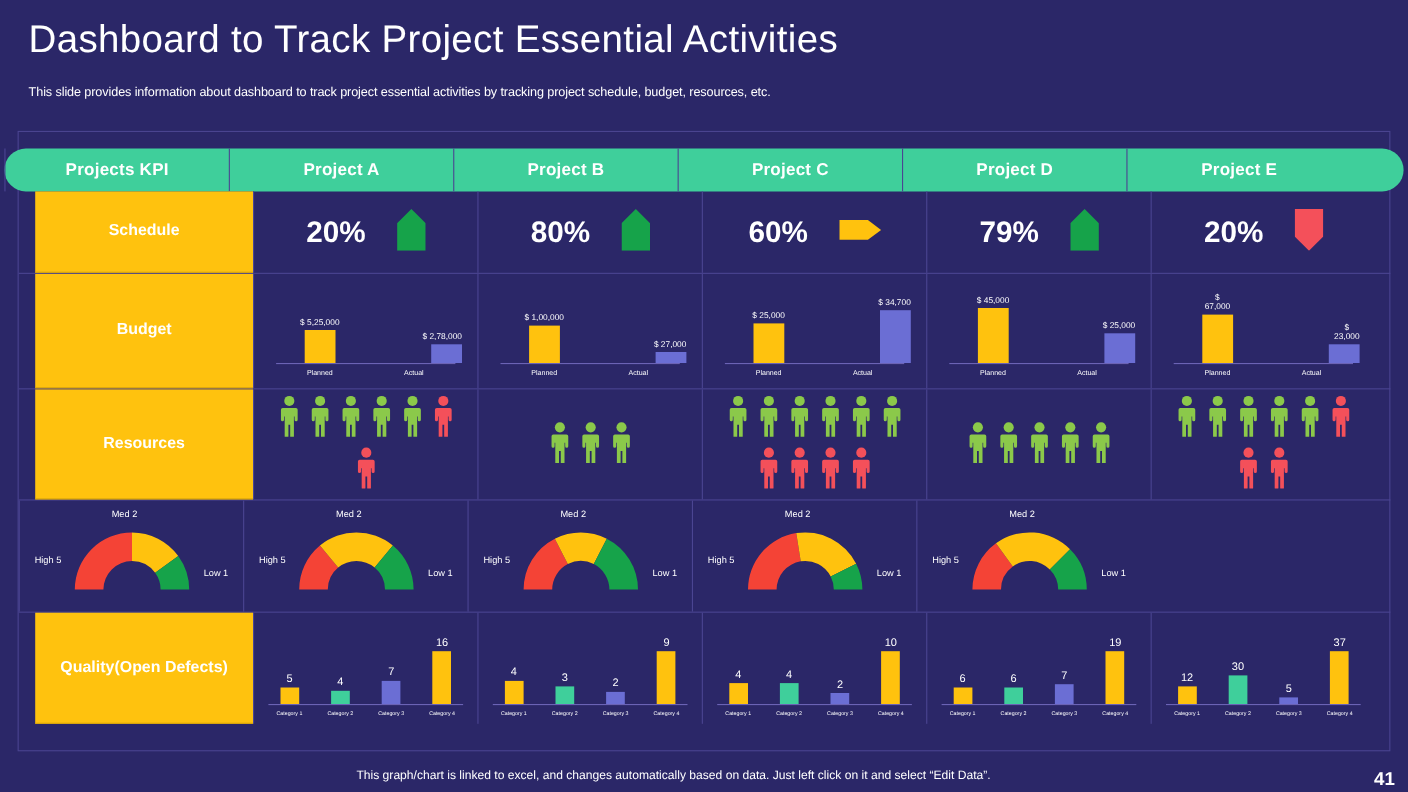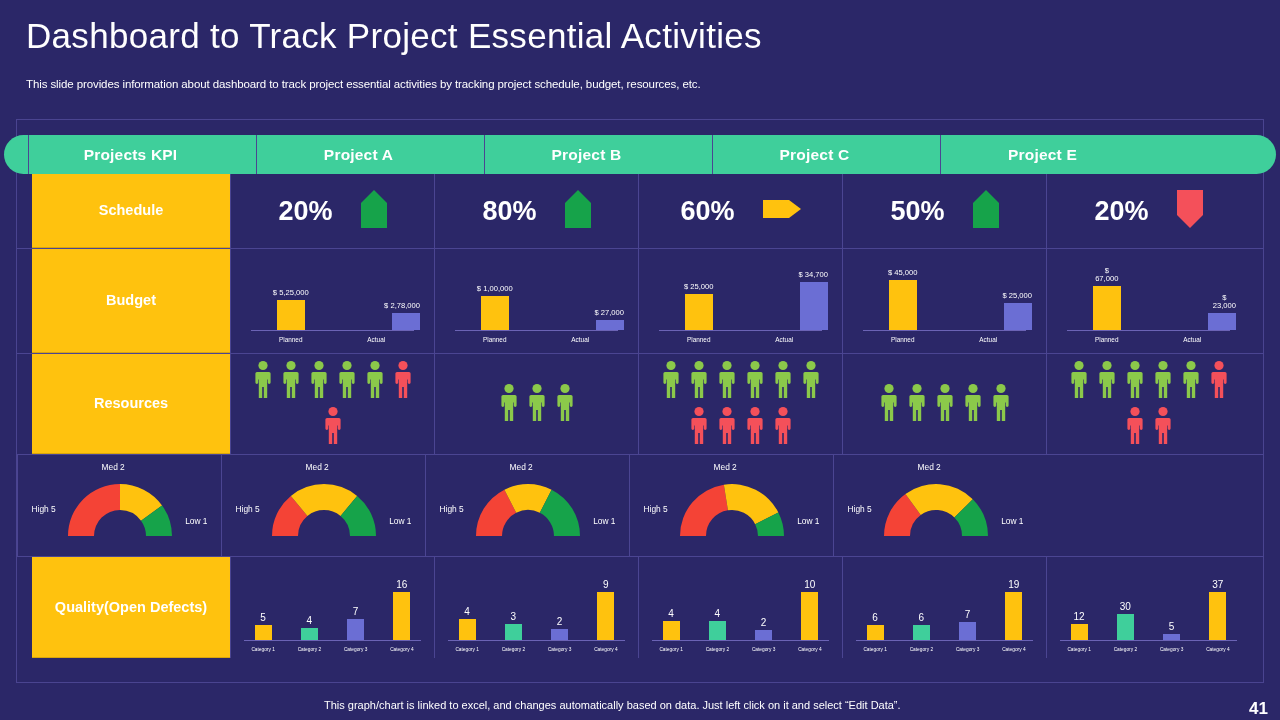--- a/index.html
+++ b/index.html
@@ -30,21 +30,20 @@
   
   .kpi-header{
     position:absolute; left:4px; top:135px; width:1272px; height:39px;
     background:#3fcf9b; border-radius:20px;
     display:flex; align-items:center;
   }
   .kpi-header .cell{
     display:flex; align-items:center; justify-content:center;
     font-size:15.5px; font-weight:bold; color:#ffffff; letter-spacing:.2px;
     height:100%;
-    margin-left:24px;
   }
   .c0{ width:232px; }
   .c1,.c2,.c3,.c4,.c5{ width:204px; }
 
   
   .table{
     position:absolute; left:17px; top:174px; width:1247px; height:484px;
     display:flex; flex-direction:column;
   }
   .row{ display:flex; border-bottom:1px solid #4b4592; }
@@ -131,20 +130,21 @@
   <div class="title">Dashboard to Track Project Essential Activities</div>
   <div class="subtitle">This slide provides information about dashboard to track project essential activities by tracking project schedule, budget, resources, etc.</div>
 
   <div class="panel"></div>
 
   <div class="kpi-header">
     <div class="cell c0">Projects KPI</div>
     <div class="cell c1">Project A</div>
     <div class="cell c2">Project B</div>
     <div class="cell c3">Project C</div>
+    <div class="cell c4">Project D</div>
     <div class="cell c5">Project E</div>
   </div>
 
   <div class="table">
 
     <div class="row r-sched">
       <div class="rowlabel">Schedule</div>
       <div id="sched-cells" style="display:flex;">
   <div class="cell">
     <div class="sched">
@@ -165,21 +165,21 @@
   <div class="cell">
     <div class="sched">
       <span class="pct">60%</span>
       <span><svg class="arrow" style="width:38px;height:24px" viewBox="0 0 38 24">
                   <path d="M0 3 L26 3 L38 12 L26 21 L0 21 Z" fill="#ffc20e"></path>
                 </svg></span>
     </div>
   </div>
   <div class="cell">
     <div class="sched">
-      <span class="pct">50%</span>
+      <span class="pct">79%</span>
       <span><svg class="arrow" viewBox="0 0 26 38">
                   <path d="M13 0 L26 13 L26 38 L0 38 L0 13 Z" fill="#16a34a"></path>
                 </svg></span>
     </div>
   </div>
   <div class="cell">
     <div class="sched">
       <span class="pct">20%</span>
       <span><svg class="arrow" viewBox="0 0 26 38">
                   <path d="M13 38 L0 25 L0 0 L26 0 L26 25 Z" fill="#f4505a"></path>

